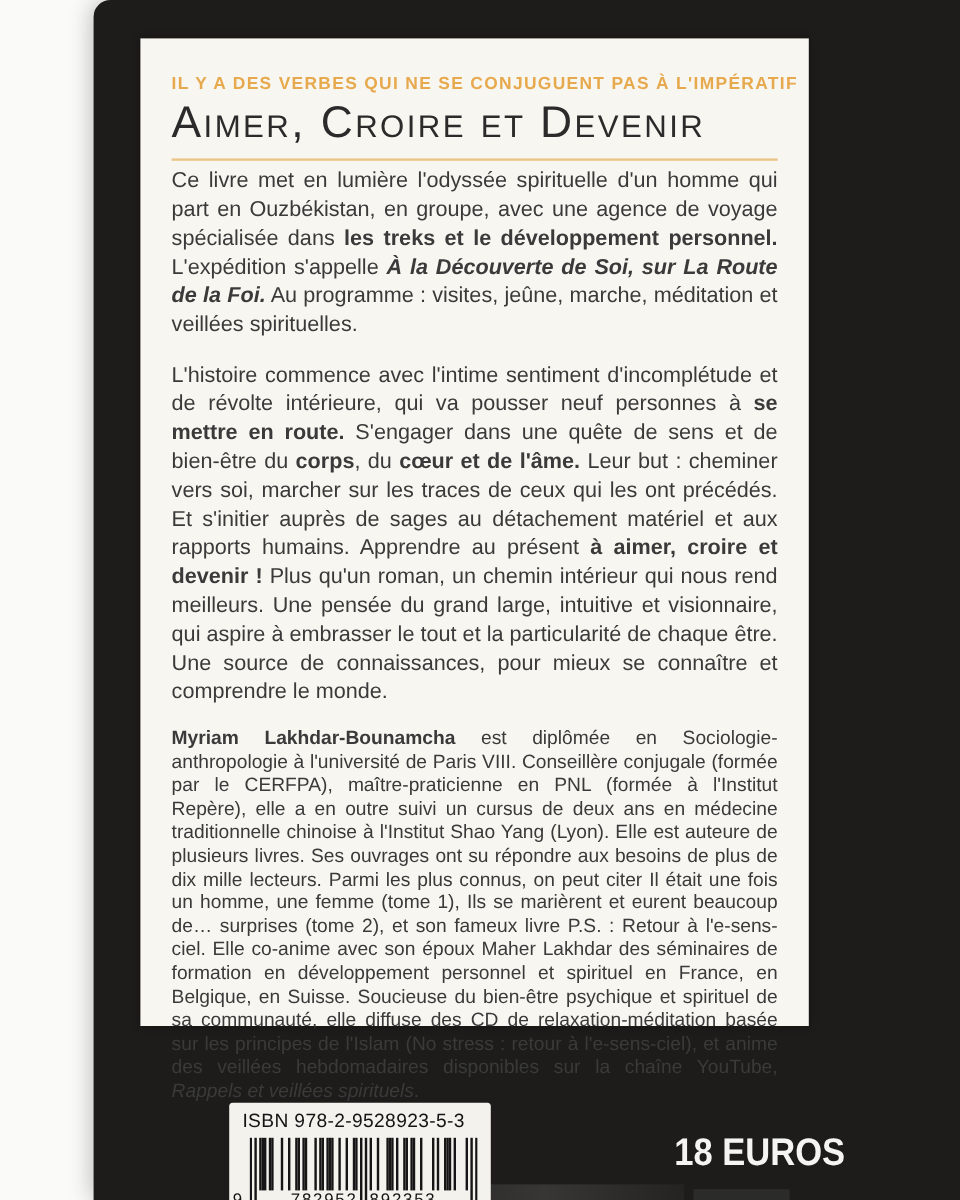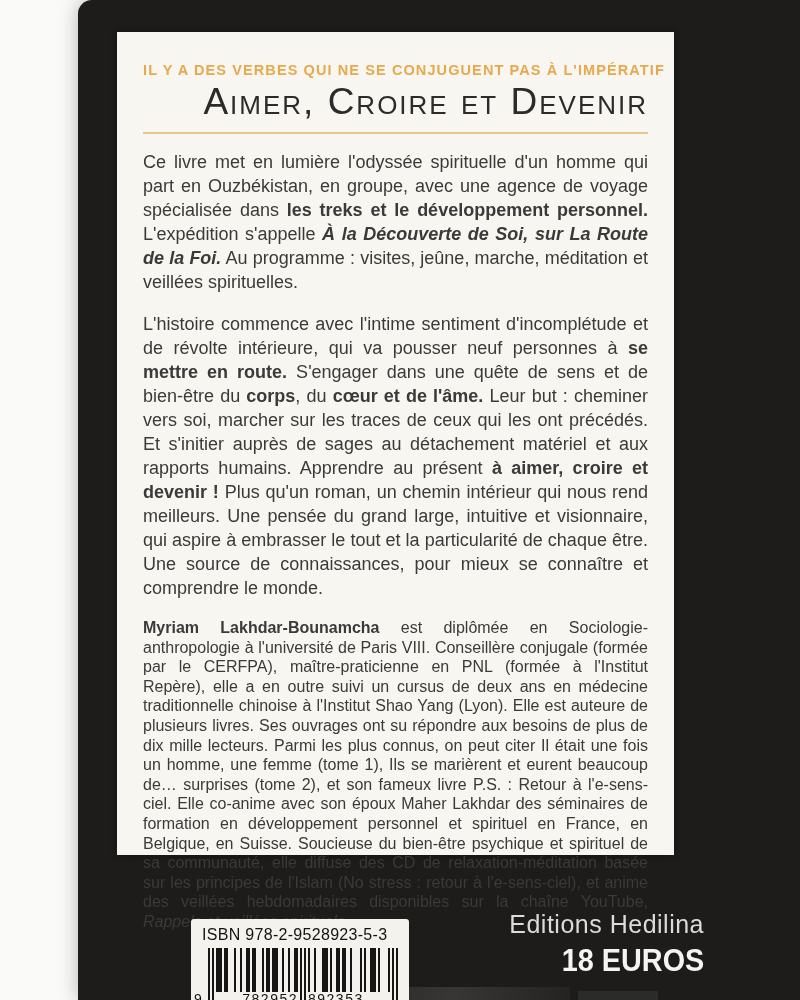--- a/index.html
+++ b/index.html
@@ -35,32 +35,32 @@
     box-shadow:0 0 6px rgba(0,0,0,.35);
   }
   .card-inner{padding:0 26px;}
   .tagline{
     padding-top:30px;text-align:center;
     color:var(--accent-gold,#e7a94e);
     font-size:14.5px;font-weight:600;letter-spacing:1.1px;
     white-space:nowrap;
   }
   .book-title{
-    margin-top:4px;text-align:right;
+    margin-top:4px;text-align:left;
     font-variant-caps:small-caps;
     font-size:37px;line-height:40px;font-weight:500;
     letter-spacing:2px;color:#2b2b2b;
     white-space:nowrap;
   }
   .title-rule{
     height:2px;margin-top:10px;
     background:var(--rule-gold,#eac588);
   }
   .para{
-    margin-top:16px;
+    margin-top:4px;
     font-size:18px;line-height:24px;
     text-align:justify;hyphens:auto;
     color:var(--ink,#3a3a3a);
   }
   .para + .para{margin-top:12px;}
   .bio{
     margin-top:15px;
     font-size:16px;line-height:19.6px;
     text-align:justify;hyphens:auto;
   }
@@ -167,15 +167,14 @@
           <rect x="184" y="0" width="2" height="56"></rect>
           <rect x="188" y="0" width="2" height="56"></rect>
         </svg>
       <span class="bc-digit bc-first">9</span>
       <span class="bc-digit bc-left">782952</span>
       <span class="bc-digit bc-right">892353</span>
     </div>
     <div class="barcode-vendor">TEC-IT.COM</div>
   </div>
 
-  <div class="publisher">Editions Hedilina</div>
   <div class="price">18 EUROS</div>
 </div>
 
 </body></html>

